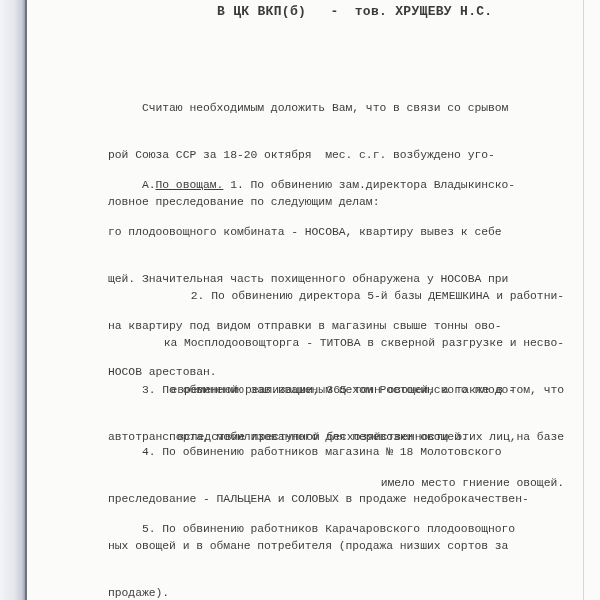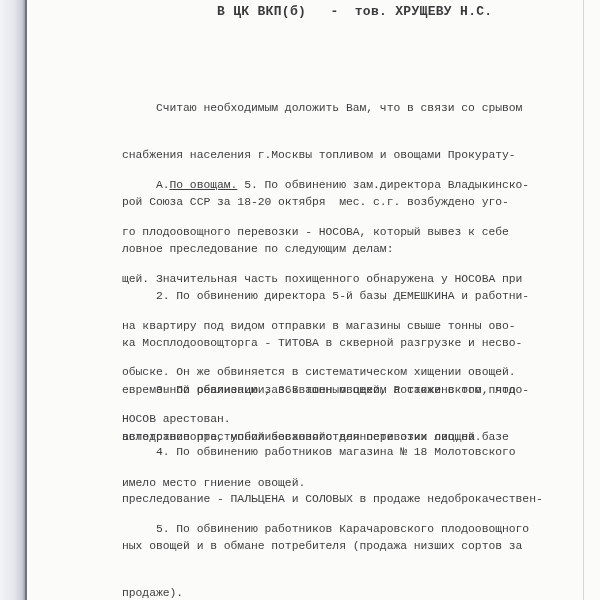--- a/index.html
+++ b/index.html
@@ -48,21 +48,21 @@
       top: 4px;
       left: 217px;
       font-size: 13px;
       letter-spacing: 0.3px;
       white-space: pre;
       color: #3b3b3b;
       font-weight: bold;
     }
     .body-text {
       position: absolute;
-      left: 122px;
+      left: 108px;
       width: 456px;
       font-size: 11.4px;
       line-height: 15.6px;
       white-space: pre;
       color: #3e3e3e;
       letter-spacing: -0.05px;
     }
     .line {
       display: block;
       height: 15.6px;
@@ -77,35 +77,33 @@
 
 <div class="page">
   <div class="binding-edge"></div>
   <div class="binding-line"></div>
   <div class="right-edge-line"></div>
 
   <div class="heading">В ЦК ВКП(б)   -  тов. ХРУЩЕВУ Н.С.</div>
 
   <div class="body-text" style="top:70px;">
     <span class="line">     Считаю необходимым доложить Вам, что в связи со срывом</span>
-    <span class="line">снабжения населения г.Москвы топливом и овощами Прокурату-</span>
     <span class="line">рой Союза ССР за 18-20 октября  мес. с.г. возбуждено уго-</span>
     <span class="line">ловное преследование по следующим делам:</span>
   </div>
 
   <div class="body-text" style="top:147px;">
-    <span class="line"><span>     А.</span><span class="u">По овощам.</span><span> 5. По обвинению зам.директора Владыкинско-</span></span>
-    <span class="line">го плодоовощного перевозки - НОСОВА, который вывез к себе</span>
+    <span class="line"><span>     А.</span><span class="u">По овощам.</span><span> 1. По обвинению зам.директора Владыкинско-</span></span>
+    <span class="line">го плодоовощного комбината - НОСОВА, квартиру вывез к себе</span>
     <span class="line">щей. Значительная часть похищенного обнаружена у НОСОВА при</span>
     <span class="line">на квартиру под видом отправки в магазины свыше тонны ово-</span>
-    <span class="line">обыске. Он же обвиняется в систематическом хищении овощей.</span>
     <span class="line">НОСОВ арестован.</span>
   </div>
 
-  <div class="body-text" style="top:258px;">
+  <div class="body-text" style="top:258px;text-align:right;">
     <span class="line">     2. По обвинению директора 5-й базы ДЕМЕШКИНА и работни-</span>
     <span class="line">ка Мосплодоовощторга - ТИТОВА в скверной разгрузке и несво-</span>
     <span class="line">евременной реализации, 365 тонн овощей, а также в том, что</span>
     <span class="line">вследствие преступной бесхозяйственности этих лиц,на базе</span>
     <span class="line">имело место гниение овощей.</span>
   </div>
 
   <div class="body-text" style="top:352px;">
     <span class="line">     3. По обвинению зав.квашеным цехом Ростокинского плодо-</span>
     <span class="line">автотранспорта, мобилизованного для перевозки овощей.</span>

